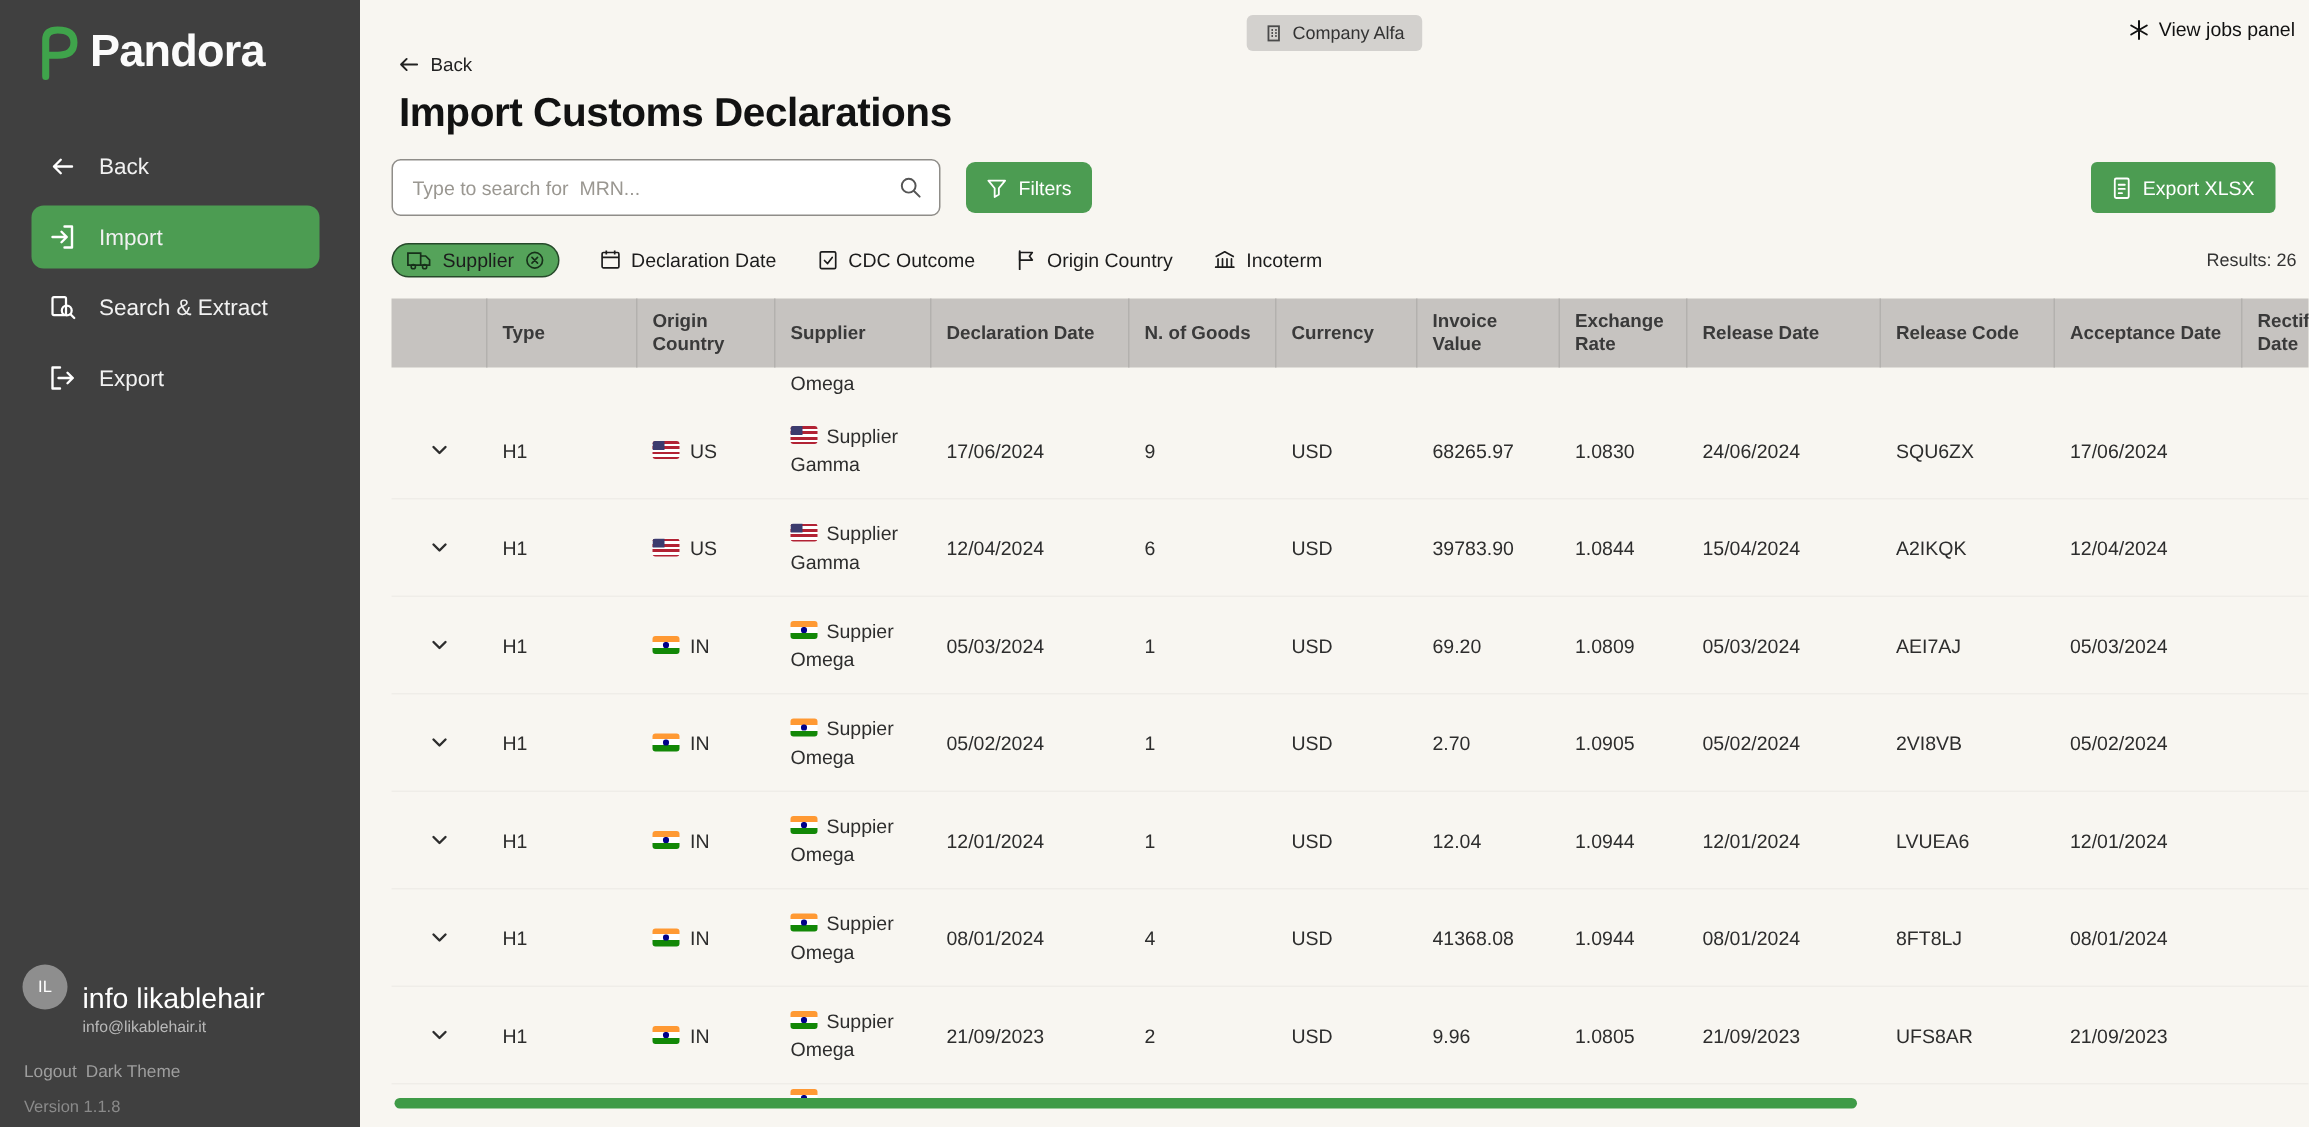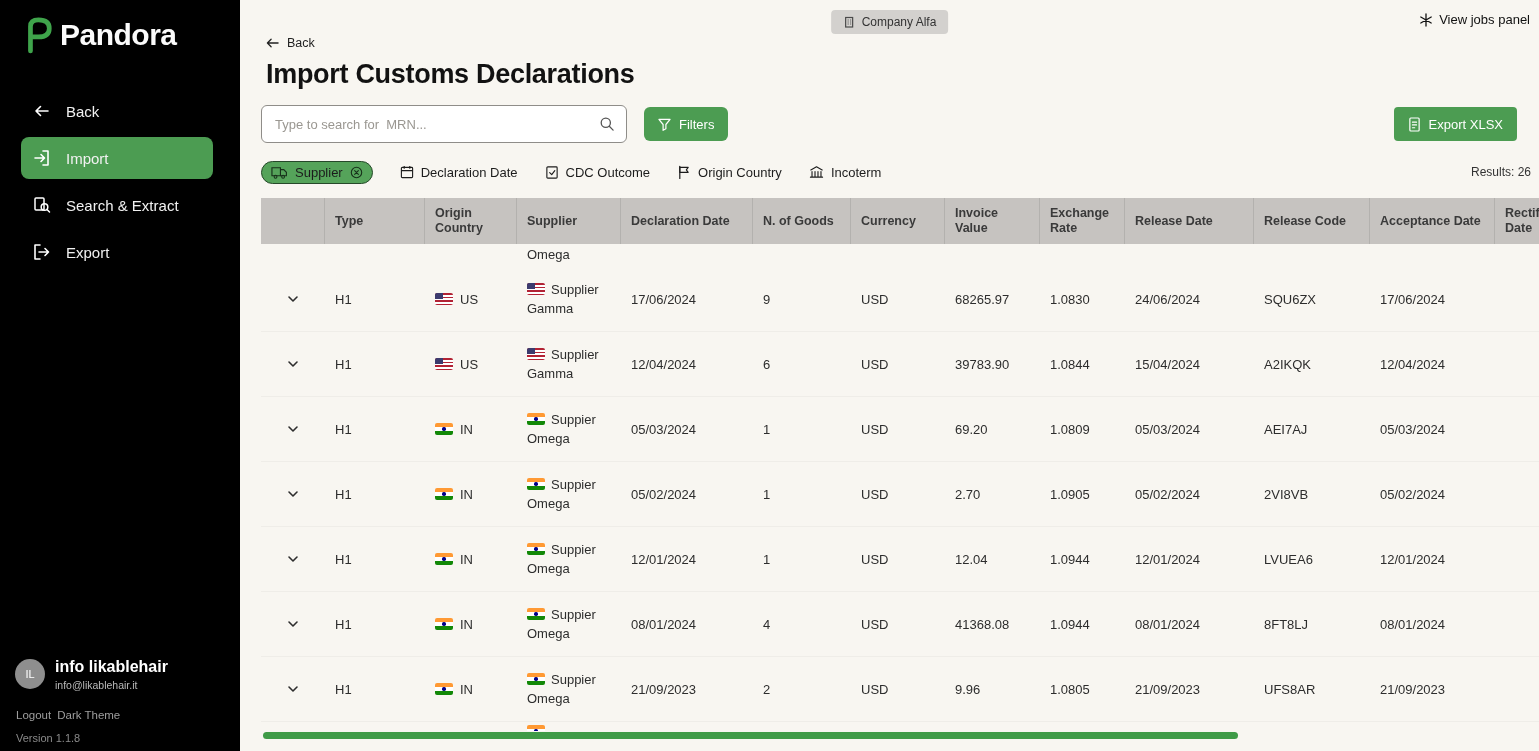--- a/index.html
+++ b/index.html
@@ -6,39 +6,39 @@
   html,body { margin:0; padding:0; }
   body {
     width:1539px; height:751px; overflow:hidden;
     font-family:"Liberation Sans", sans-serif;
     background:#f8f6f1; color:#222;
   }
 
   
   .sidebar {
     position:fixed; left:0; top:0; width:240px; height:751px;
-    background:#000000; color:#fff; z-index:5;
+    background:#404040; color:#fff; z-index:5;
   }
   .logo { display:flex; align-items:center; gap:6px; padding:16px 18px 8px 22px; }
   .logo-text { font-size:30px; font-weight:bold; letter-spacing:-0.5px; color:#fbfbfb; }
   .nav { margin-top:28px; }
   .nav-item {
     display:flex; align-items:center; gap:15px;
     height:42px; margin:5px 27px 5px 21px; padding-left:12px;
     border-radius:8px; font-size:15px; color:#f1f1f1; cursor:pointer;
   }
   .nav-item.active { background:#4c9c52; }
   .nav-icon { width:18px; height:18px; display:flex; align-items:center; justify-content:center; }
 
   .user-block { position:absolute; left:15px; bottom:60px; display:flex; gap:10px; align-items:flex-start; }
   .avatar {
     width:30px; height:30px; border-radius:50%; background:#8e8e8e; color:#fff;
     font-size:11px; display:flex; align-items:center; justify-content:center; flex:none;
   }
-  .user-name { font-size:16px; font-weight:bold; color:#fff; line-height:16px; }
+  .user-name { font-size:19px; font-weight:normal; color:#fff; line-height:16px;margin-top:16px; }
   .user-email { font-size:10.5px; color:#b9b9b9; margin-top:4px; }
   .footer-links { position:absolute; left:16px; bottom:30px; font-size:11.5px; color:#9e9e9e; display:flex; gap:6px; }
   .footer-links span { cursor:pointer; }
   .version { position:absolute; left:16px; bottom:7px; font-size:11px; color:#8a8a8a; }
 
   
   .main { position:relative; margin-left:240px; height:751px; overflow:hidden; padding-left:21px; }
 
   .company-btn {
     position:absolute; left:50%; transform:translateX(-50%); top:10px;

